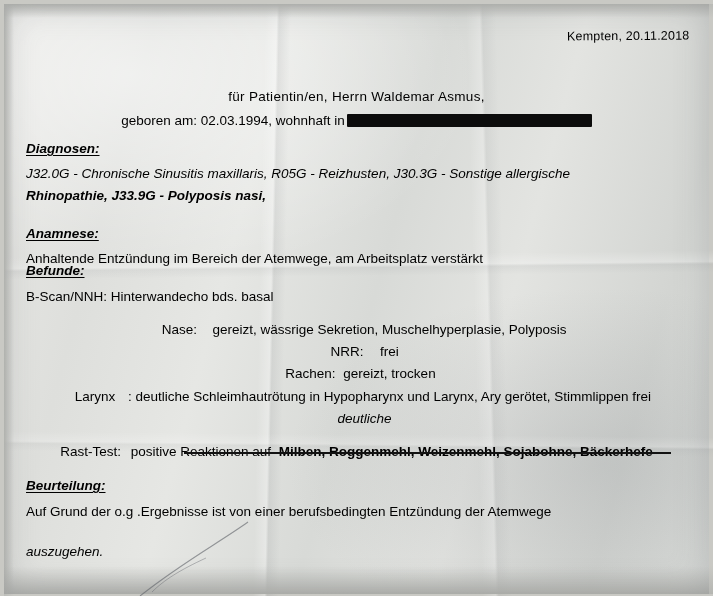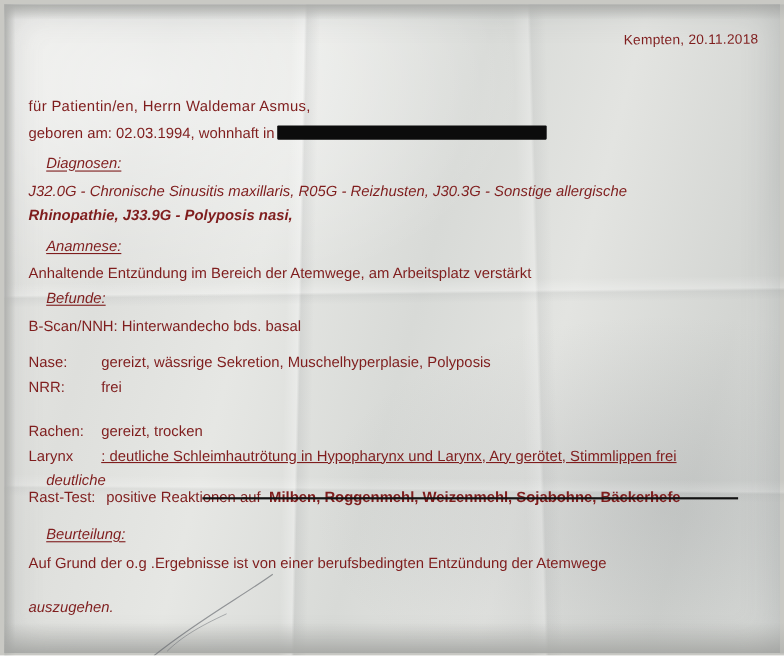--- a/index.html
+++ b/index.html
@@ -66,41 +66,40 @@
   .edge-left {
     position: absolute; left: 0; top: 0; width: 10px; height: 596px;
     background: linear-gradient(to right, #bcbdb9, rgba(188,189,185,0));
     pointer-events: none;
   }
 
   
   .doc {
     position: absolute;
     inset: 0;
-    color: #7f1d1d;
+    color: #000000;
     font-family: "Liberation Sans", sans-serif;
     font-size: 13.5px;
     line-height: 1.35;
   }
   .date {
     position: absolute;
     right: 24px;
     top: 28px;
     font-size: 12.5px;
     letter-spacing: .2px;
     transform: rotate(-0.4deg);
   }
   .block { position: absolute; left: 26px; right: 26px; }
-  .line { white-space: nowrap; }
+  .line { white-space: nowrap; text-align: center; }
   .heading {
-    font-weight: normal;
+    font-weight: bold;
     font-style: italic;
     text-decoration: underline;
     text-underline-offset: 2px;
-    margin-left: 16px;
   }
   .ital { font-style: italic; }
   .bold { font-weight: bold; }
   .redacted {
     display: inline-block;
     background: #0c0c0c;
     height: 13px;
     vertical-align: -2px;
     border-radius: 1px;
   }
@@ -142,41 +141,41 @@
         <span>geboren am: 02.03.1994, wohnhaft in</span><span class="redacted" style="width:245px; margin-left:2px;"></span>
       </div>
     </div>
 
     <div class="block" style="top:140px;">
       <div class="heading">Diagnosen:</div>
       <div class="ital" style="margin-top:7px;">J32.0G - Chronische Sinusitis maxillaris, R05G - Reizhusten, J30.3G -  Sonstige allergische</div>
       <div class="ital" style="margin-top:4px;font-weight:bold;">Rhinopathie, J33.9G - Polyposis nasi,</div>
     </div>
 
-    <div class="block" style="top:215px;">
+    <div class="block" style="top:225px;">
       <div class="heading">Anamnese:</div>
       <div style="margin-top:7px;">Anhaltende Entzündung im Bereich der Atemwege, am Arbeitsplatz verstärkt</div>
     </div>
 
     <div class="block" style="top:262px;">
       <div class="heading">Befunde:</div>
       <div style="margin-top:8px;">B-Scan/NNH: Hinterwandecho bds. basal</div>
     </div>
 
     <div class="block" style="top:317px;">
       <div class="line" style="margin-top:4px;">
         <span class="key">Nase:</span><span>gereizt, wässrige Sekretion, Muschelhyperplasie, Polyposis</span>
       </div>
       <div class="line" style="margin-top:4px;">
         <span class="key">NRR:</span><span>frei</span>
       </div>
-      <div class="line" style="margin-top:22px;">
+      <div class="line" style="margin-top:4px;">
         <span class="key">Rachen:</span><span>gereizt, trocken</span>
       </div>
-      <div class="line" style="margin-top:4px;text-decoration:underline;">
+      <div class="line" style="margin-top:4px;">
         <span class="key">Larynx</span><span>: deutliche Schleimhautrötung in Hypopharynx und Larynx, Ary gerötet, Stimmlippen frei</span>
       </div>
       <div class="line ital" style="margin-top:4px; padding-left:16px;">deutliche</div>
     </div>
 
     <div class="block" style="top:443px;">
       <div class="line" style="position:relative;">
         <span>Rast-Test:</span>
         <span style="margin-left:6px;">positive Reaktionen auf</span>
         <span class="bold" style="margin-left:4px;">Milben, Roggenmehl, Weizenmehl, Sojabohne, Bäckerhefe</span>

